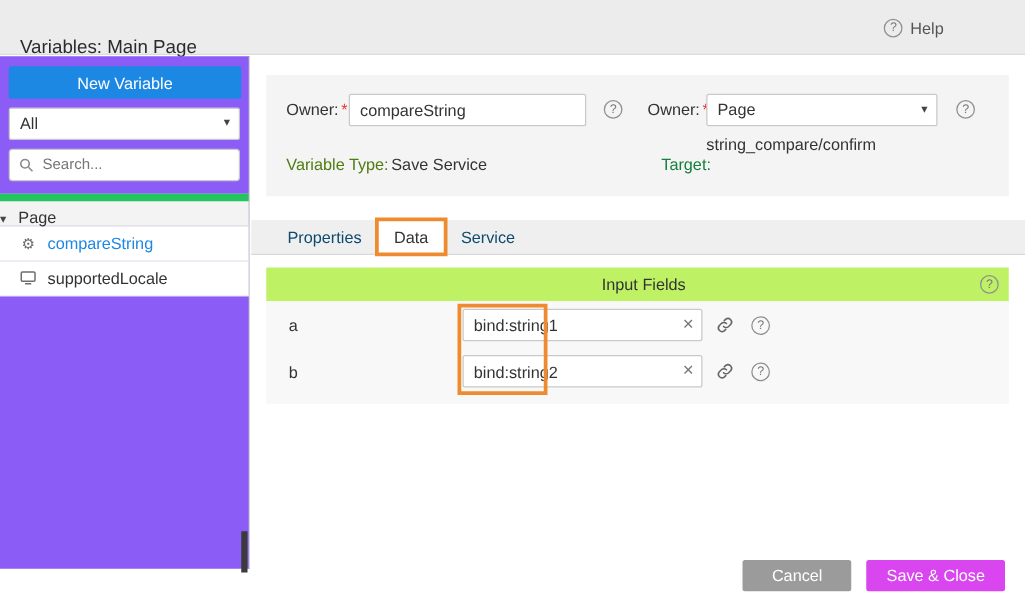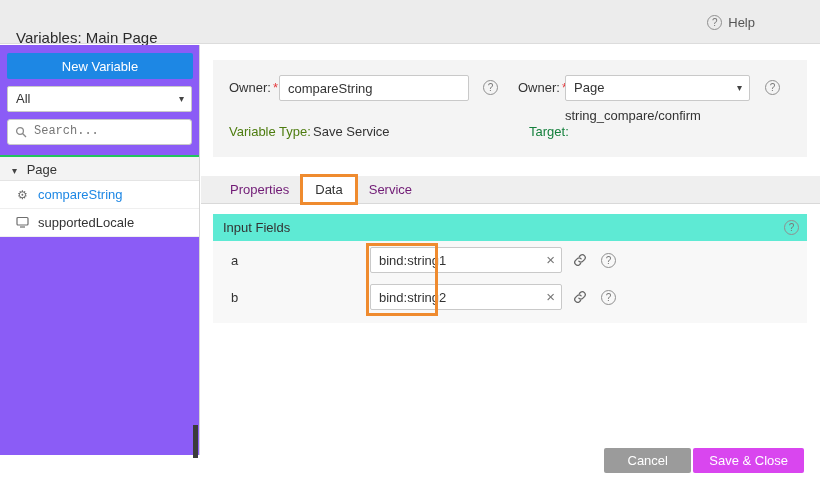--- a/index.html
+++ b/index.html
@@ -29,26 +29,26 @@
     background:#1d87e4; color:#fff; border:none; border-radius:2px;
     font-size:13px; font-family:inherit; cursor:pointer; }
   .select-box { position:relative; margin:7px 7px 0; height:26px;
     border:1px solid #c9c9c9; background:#fff; border-radius:2px;
     line-height:24px; padding:0 20px 0 8px; cursor:pointer; }
   .caret { position:absolute; right:7px; top:0; line-height:24px;
     font-size:10px; color:#444; }
   .search-box { position:relative; margin:7px 7px 0; height:26px;
     border:1px solid #c9c9c9; border-radius:3px; background:#fff; }
   .search-box input { border:none; outline:none; width:150px; margin-left:24px;
-    height:22px; font-size:12px; font-family:Liberation Mono, monospace; color:#333; background:transparent; }
+    height:22px; font-size:12px; font-family:Liberation Sans, sans-serif; color:#333; background:transparent; }
   .search-icon { position:absolute; left:7px; top:6px; }
 
   .tree-group { margin-top:10px; height:26px; background:#f3f3f3;
-    border-top:2px solid #22c55e; border-bottom:1px solid #e4e4e4;
-    line-height:26px; padding-left:12px; cursor:pointer; }
+    border-top:6px solid #22c55e; border-bottom:1px solid #e4e4e4;
+    line-height:26px; padding-left:0; cursor:pointer; }
   .tree-arrow { font-size:10px; margin-right:6px; color:#444; }
   .tree-item { height:28px; padding-left:15px; border-bottom:1px solid #efefef;
     display:flex; align-items:center; gap:8px; background:#fff; cursor:pointer; }
   .tree-item.selected { color:#1d87e4; }
   .ti-icon { width:15px; text-align:center; color:#6e6e6e; font-size:12px; line-height:1; }
   .scroll-thumb { position:absolute; left:193px; top:380px; width:5px; height:33px;
     background:#3b3b3b; cursor:pointer; }
 
   
   .main { position:absolute; left:201px; top:45px; right:0; bottom:0; background:#fff; }
@@ -68,46 +68,46 @@
   .pos-owner-q      { left:552px; top:20px; }
   .pos-vt-label     { left:16px;  top:64px; color:#4d7c0f; }
   .pos-vt-value     { left:100px; top:64px; }
   .pos-tg-label     { left:316px; top:64px; color:#15803d; }
   .pos-tg-value     { left:352px; top:48px; }
 
   
   .tabs { position:absolute; left:0; right:0; top:131px; height:28px;
     background:#efefef; border-bottom:1px solid #d9d9d9;
     display:flex; padding-left:16px; }
-  .tab { line-height:28px; padding:0 13px; color:#701a75; cursor:pointer; }
+  .tab { line-height:28px; padding:0 13px; color:#0c4a6e; cursor:pointer; }
   .tab.active { background:#fff; color:#333; }
   .tab.annotated { outline:3px solid #ef8b2f; outline-offset:-1px; }
 
   
   .panel-header { position:absolute; left:12px; right:13px; top:169px; height:27px;
-    background:#5eead4; line-height:27px; padding-left:10px; color:#333; }
+    background:#bef264; line-height:27px; padding-left:10px; color:#333;text-align:center; }
   .panel-header .qmark { position:absolute; right:8px; top:6px; }
   .rows { position:absolute; left:12px; right:13px; top:196px; height:82px;
     background:#f8f8f8; }
   .field-row { position:absolute; left:0; right:0; height:26px; }
   .row-a { top:6px; } .row-b { top:43px; }
   .row-label { position:absolute; left:18px; top:6px; }
   .input-wrap { position:absolute; left:157px; top:0; }
   .input-wrap input { width:192px; padding-right:24px; }
   .clear-x { position:absolute; right:7px; top:4px; color:#777; font-size:15px;
     line-height:18px; cursor:pointer; }
   .link-icon { position:absolute; left:360px; top:6px; cursor:pointer; }
   .row-q { position:absolute; left:388px; top:6px; }
 
   
   .annotation-inputs { position:absolute; left:165px; top:198px; width:72px; height:73px;
     border:3px solid #ef8b2f; pointer-events:none; z-index:5; }
 
   
-  .footer-buttons { position:absolute; right:16px; bottom:17px; display:flex; gap:2px; }
+  .footer-buttons { position:absolute; right:16px; bottom:17px; display:flex; gap:12px; }
   .fbtn { height:25px; border:none; border-radius:2px; color:#fff;
     font-size:13px; font-family:inherit; cursor:pointer; padding:0 16px; }
   .fbtn.gray { background:#9b9b9b; min-width:87px; }
   .fbtn.blue { background:#d946ef; min-width:90px; }
 </style>
 </head>
 <body>
 
 <div class="header">
   <div class="header-title">Variables: Main Page</div>

